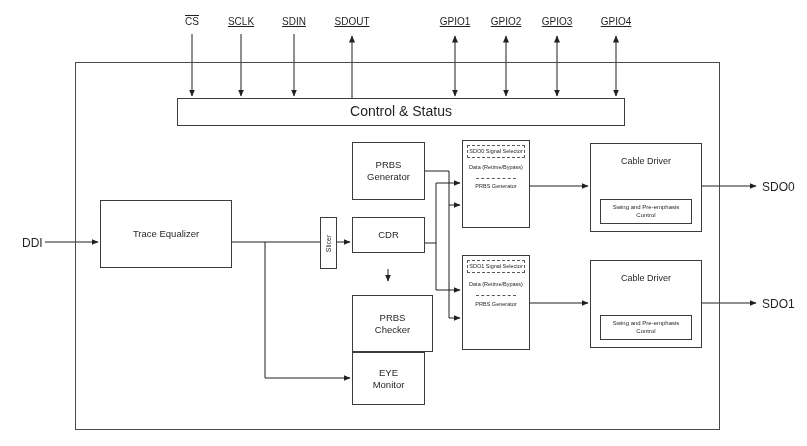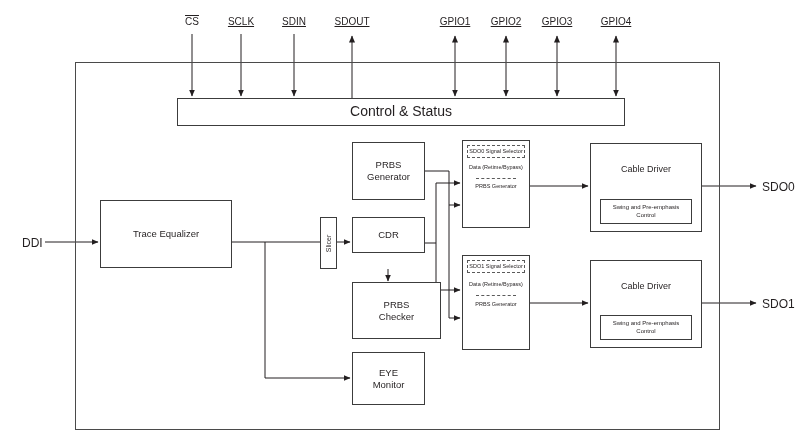--- a/index.html
+++ b/index.html
@@ -28,21 +28,21 @@
   
   .sel { display:block; padding:4px; }
   .sel-title {
     border:1px dashed #5a5a5a; font-size:5.5px; line-height:1.35;
     text-align:center; padding:2px 1px;
   }
   .sel-opt { font-size:5.5px; line-height:1.35; text-align:center; margin-top:6px; }
   .sel-div { border-top:1px dashed #5a5a5a; margin:6px 9px 0 9px; height:0; }
   
   .cd { display:block; }
-  .cd-title { font-size:9px; text-align:center; margin-top:20px; }
+  .cd-title { font-size:9px; text-align:center; margin-top:12px; }
   .cd-inner {
     position:absolute; left:9px; right:9px; bottom:7px;
     border:1px solid #3c3c3c; font-size:6px; line-height:1.45;
     text-align:center; padding:3px 2px;
   }
 </style>
 </head>
 <body>
 
 <div class="canvas">
@@ -115,21 +115,21 @@
   </div>
 
   <div class="box" style="left:352px; top:142px; width:73px; height:58px">
     <span class="lbl narrow">PRBS Generator</span>
   </div>
 
   <div class="box" style="left:352px; top:217px; width:73px; height:36px">
     <span class="lbl">CDR</span>
   </div>
 
-  <div class="box" style="left:352px; top:282px; width:89px; height:57px">
+  <div class="box" style="left:352px; top:295px; width:81px; height:57px">
     <span class="lbl narrow">PRBS Checker</span>
   </div>
 
   <div class="box" style="left:352px; top:352px; width:73px; height:53px">
     <span class="lbl xnarrow">EYE Monitor</span>
   </div>
 
   <div class="box sel" style="left:462px; top:140px; width:68px; height:88px">
     <div class="sel-title">SDO0 Signal Selector</div>
     <div class="sel-opt">Data (Retime/Bypass)</div>

